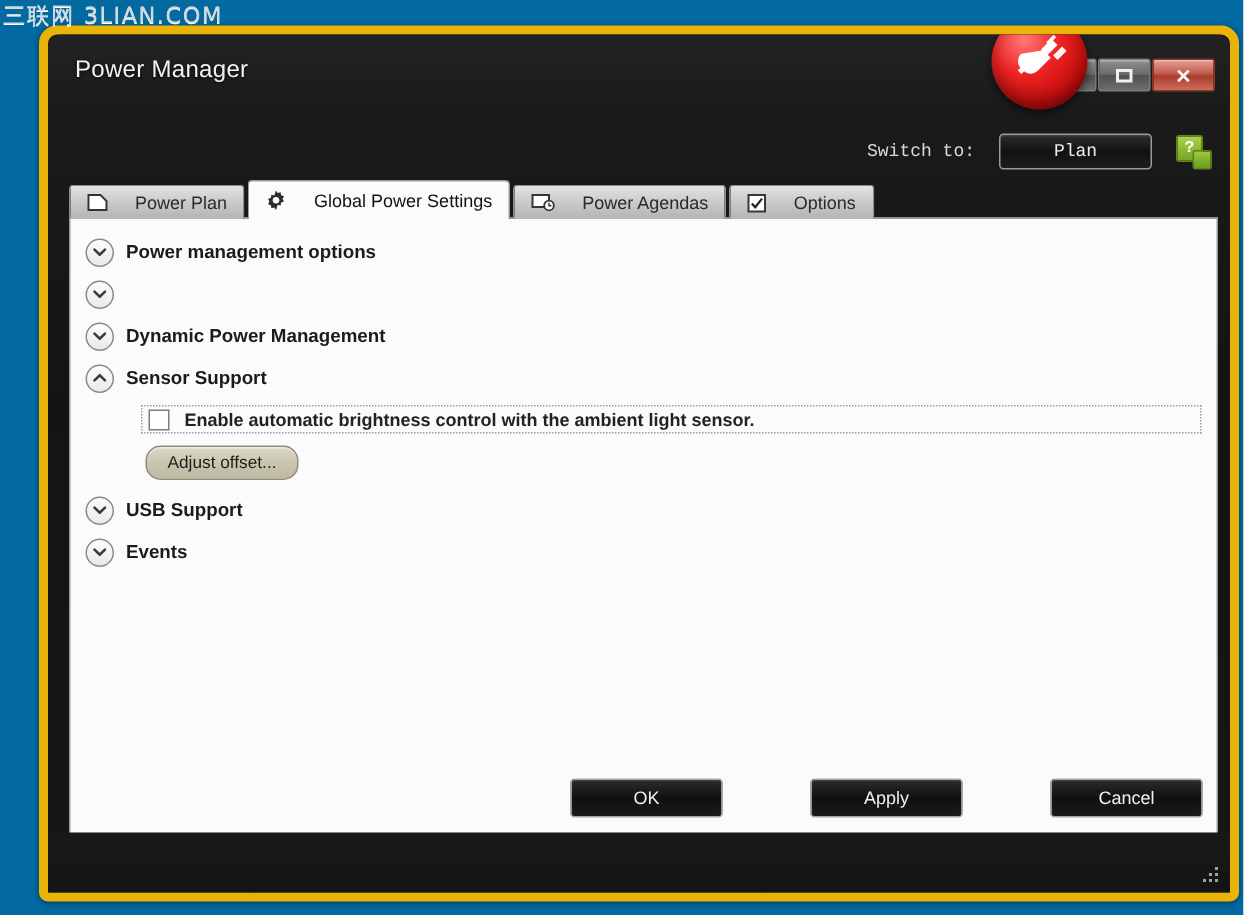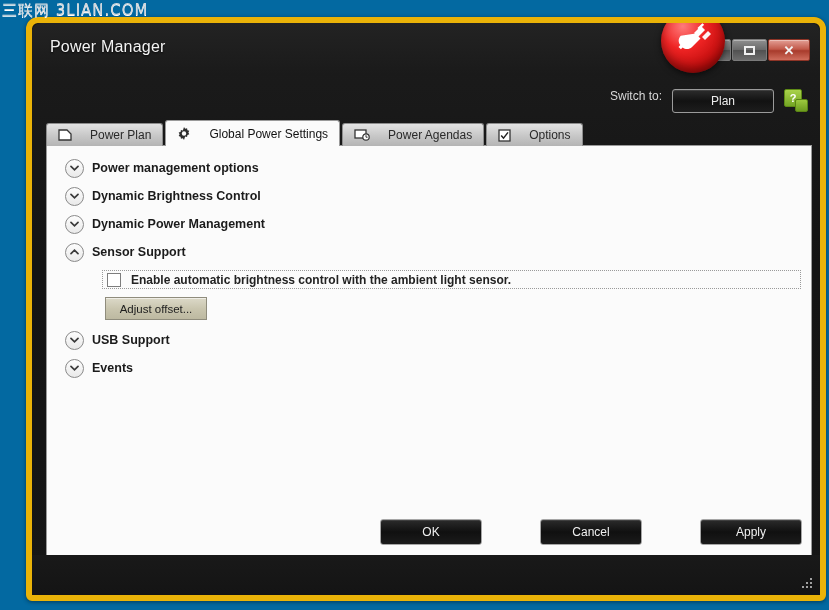--- a/index.html
+++ b/index.html
@@ -78,21 +78,21 @@
     border-color:#8e3426;
   }
   .wbtn .glyph{display:block;line-height:1;}
   .minGlyph{width:11px;height:2px;background:#f0f0f0;margin-top:6px;}
   .maxGlyph{width:11px;height:9px;border:2px solid #f0f0f0;box-sizing:border-box;}
   .closeGlyph{font-weight:bold;font-size:13px;font-family:"Liberation Serif",serif;}
 
   
   .switchbar{
     position:absolute;right:14px;top:66px;
-    display:flex;gap:10px;
+    display:flex;align-items:center;gap:16px;font-family:Liberation Mono, monospace;
   }
   .switchlabel{font-size:12px;color:#d8d8d8;}
   .switchbtn{
     width:100px;height:22px;
     border:1px solid #9b9b9b;border-radius:3px;
     background:linear-gradient(180deg,#2c2c2c 0%,#121212 50%,#1d1d1d 100%);
     color:#ededed;font-size:12px;
     display:flex;align-items:center;justify-content:center;
     box-shadow:inset 0 1px 0 rgba(255,255,255,.10);
   }
@@ -140,21 +140,21 @@
   
   .content{
     position:absolute;left:14px;top:122px;
     width:766px;height:421px;
     background:#fbfbfb;
     border:1px solid #9a9a9a;
     box-sizing:border-box;
     overflow:hidden;
   }
 
-  .acc{padding:8px 0 0 8px;}
+  .acc{padding:8px 0 0 0;}
   .accrow{
     display:flex;align-items:center;gap:8px;
     height:28px;padding-left:10px;
     cursor:default;
   }
   .chev{
     width:17px;height:17px;border-radius:50%;
     border:1px solid #8a8a8a;
     background:linear-gradient(180deg,#fdfdfd 0%,#e9e9e9 100%);
     display:flex;align-items:center;justify-content:center;
@@ -179,21 +179,21 @@
     flex:0 0 auto;
   }
   .checklabel{font-size:12px;color:#222;margin-left:10px;}
 
   .adjbtn{
     margin:8px 0 4px 50px;
     width:100px;height:21px;
     font-size:11.5px;color:#1d1d1d;
     background:linear-gradient(180deg,#dcd9c8 0%,#c9c5ae 52%,#bdb9a1 100%);
     border:1px solid #8f8c7c;
-    border-radius:0;
+    border-radius:10px;
     display:flex;align-items:center;justify-content:center;
     box-shadow:inset 0 1px 0 rgba(255,255,255,.55);
   }
 
   
   .footer{
     position:absolute;left:0;right:0;bottom:0;height:40px;
     background:linear-gradient(180deg,#191919 0%,#141414 100%);
   }
   .footbtns{
@@ -314,21 +314,20 @@
             </span>
             <span class="acctitle">Power management options</span>
           </div>
 
           <div class="accrow">
             <span class="chev">
               <svg width="9" height="6" viewBox="0 0 9 6">
                   <path d="M1 1.4 L4.5 4.8 L8 1.4" stroke="#3a3a3a" stroke-width="1.7" fill="none" stroke-linecap="round"></path>
                 </svg>
             </span>
-            <span class="acctitle">Dynamic Brightness Control</span>
           </div>
 
           <div class="accrow">
             <span class="chev">
               <svg width="9" height="6" viewBox="0 0 9 6">
                   <path d="M1 1.4 L4.5 4.8 L8 1.4" stroke="#3a3a3a" stroke-width="1.7" fill="none" stroke-linecap="round"></path>
                 </svg>
             </span>
             <span class="acctitle">Dynamic Power Management</span>
           </div>
@@ -367,22 +366,22 @@
             </span>
             <span class="acctitle">Events</span>
           </div>
 
         </div>
       </div>
 
       <div class="footer">
         <div class="footbtns">
           <div class="fbtn">OK</div>
+          <div class="fbtn">Apply</div>
           <div class="fbtn">Cancel</div>
-          <div class="fbtn">Apply</div>
         </div>
         <div class="grip">
           <i style="left:9px;top:0;"></i>
           <i style="left:9px;top:4px;"></i>
             <i style="left:5px;top:4px;"></i>
           <i style="left:9px;top:8px;"></i>
             <i style="left:5px;top:8px;"></i>
             <i style="left:1px;top:8px;"></i>
         </div>
       </div>

